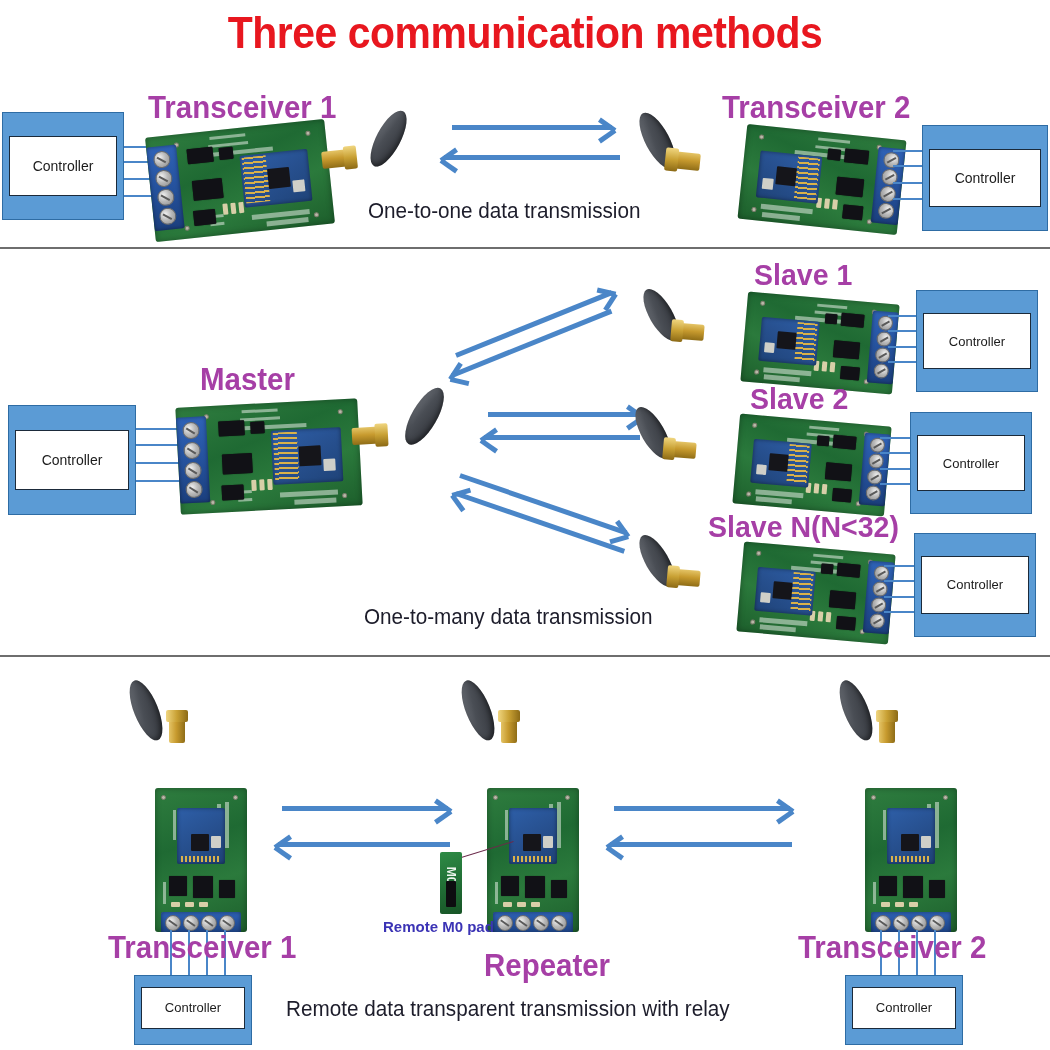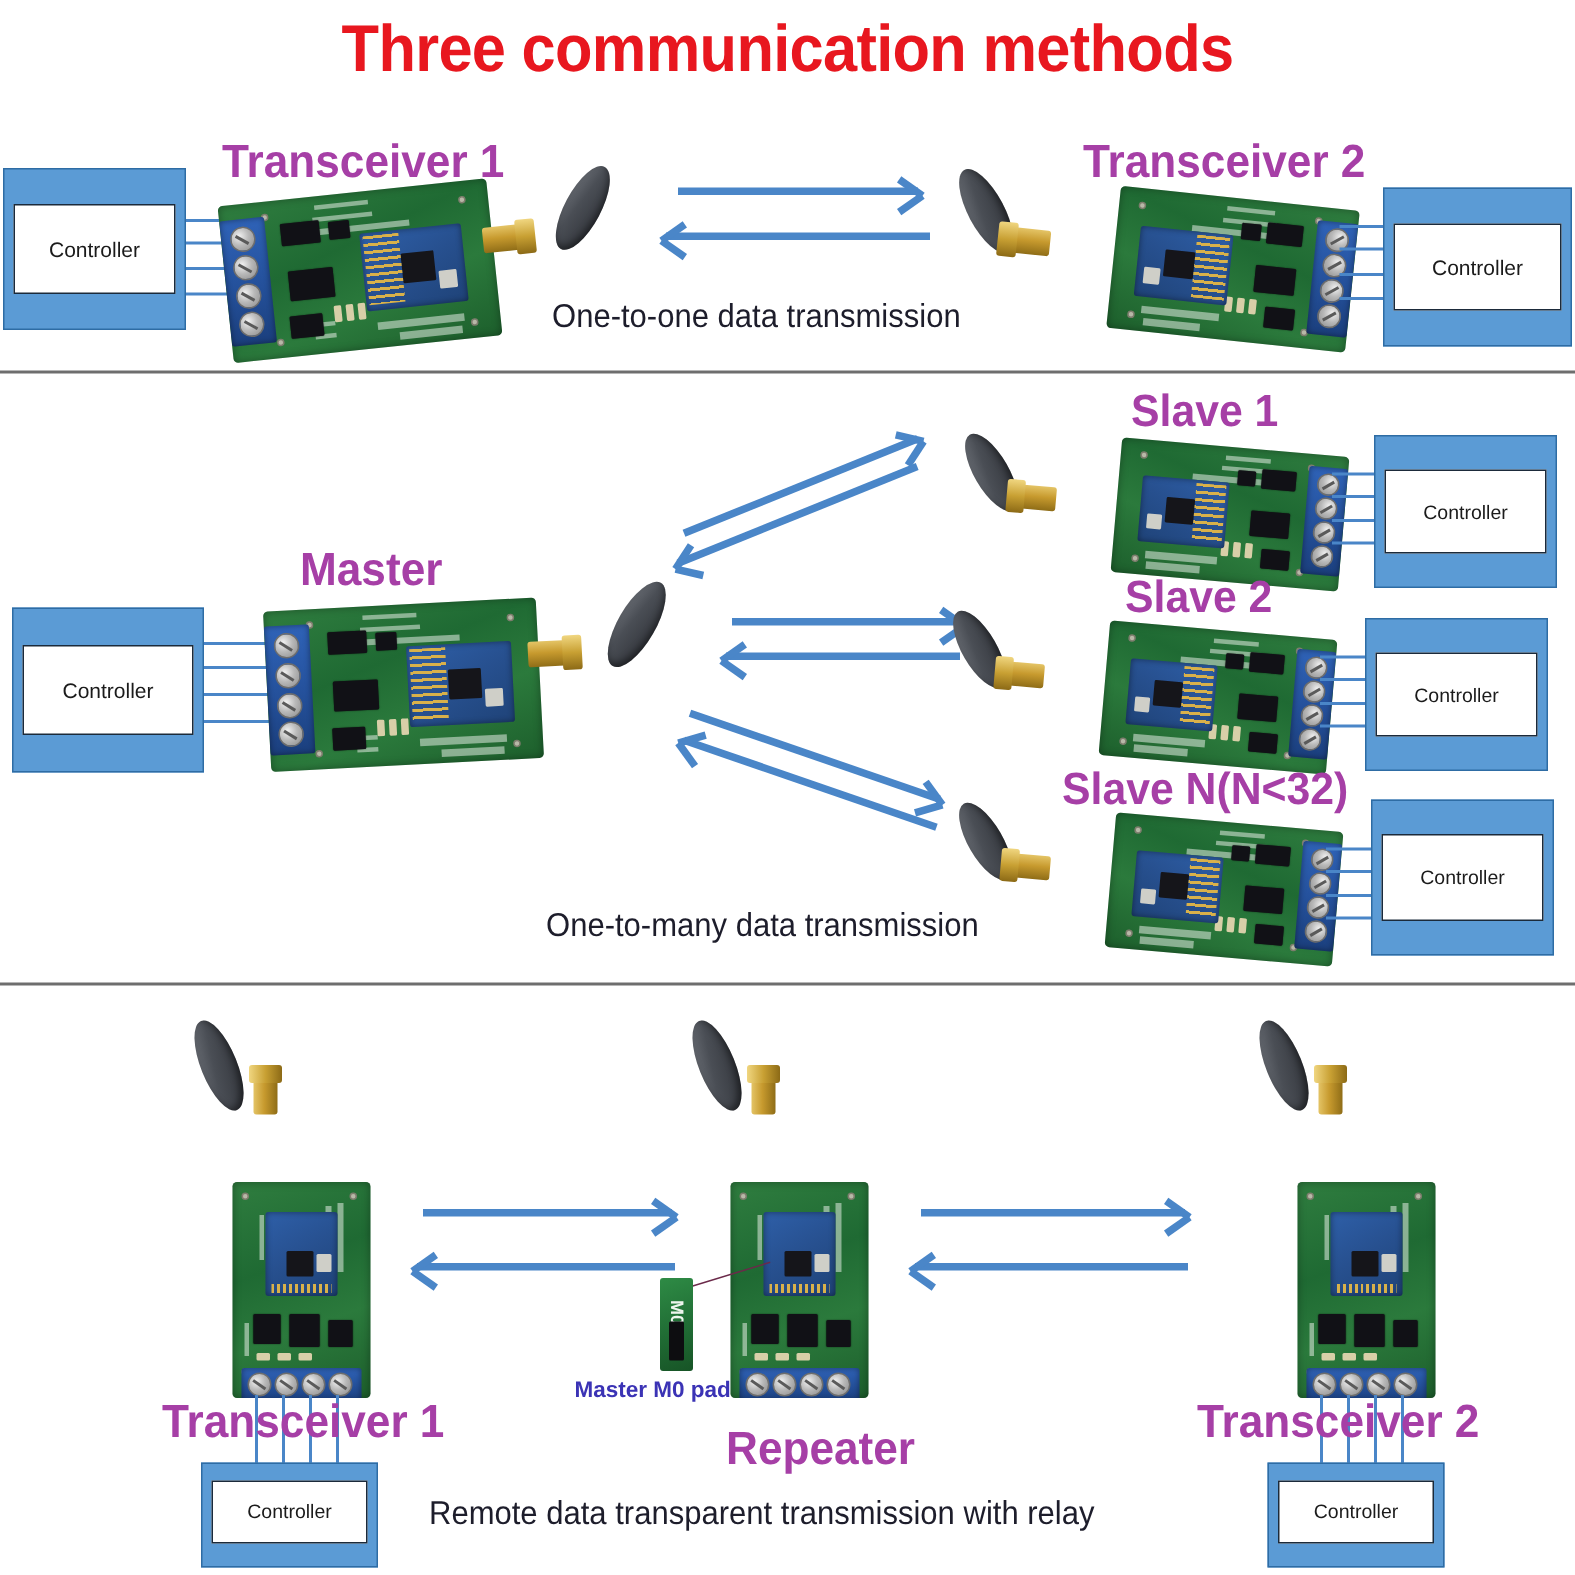--- a/index.html
+++ b/index.html
@@ -723,21 +723,21 @@
         <div class="screw" style="left:58px; top:3px; width:16px; height:16px;"></div>
       </div>
     </div>
   </div>
 
   <div class="calloutline" style="left:458px; top:858px; width:58px; transform:rotate(-17deg);"></div>
   <div class="m0pad" style="left:440px; top:852px; width:22px; height:62px;">
     <span class="m0text">M0</span>
     <span class="slot"></span>
   </div>
-  <div class="solder-lbl" style="left:383px; top:918px;">Master M0 pad</div>
+  <div class="solder-lbl" style="left:383px; top:918px;">Remote M0 pad</div>
 
   <div class="lbl big" style="left:484px; top:948px;">Repeater</div>
 
   <div class="arrow right" style="left:614px; top:805px; width:176px;">
     <div class="shaft"></div>
       <div class="head"></div>
   </div>
   <div class="arrow left" style="left:610px; top:841px; width:182px;">
     <div class="shaft"></div>
       <div class="head"></div>

